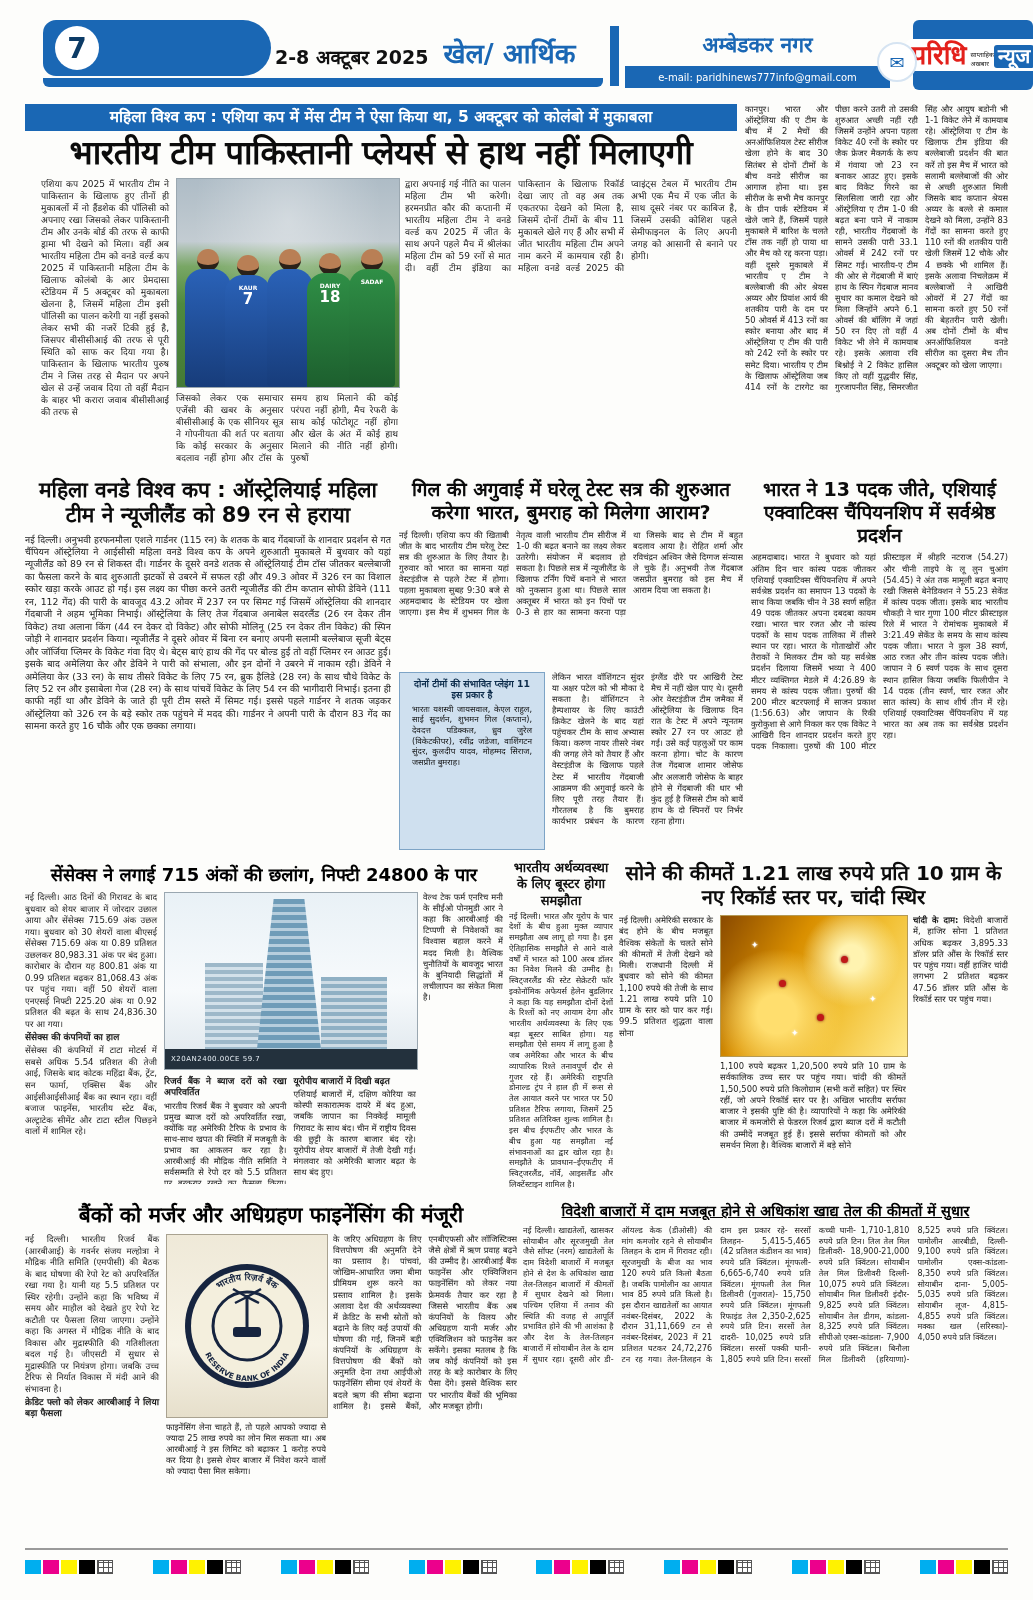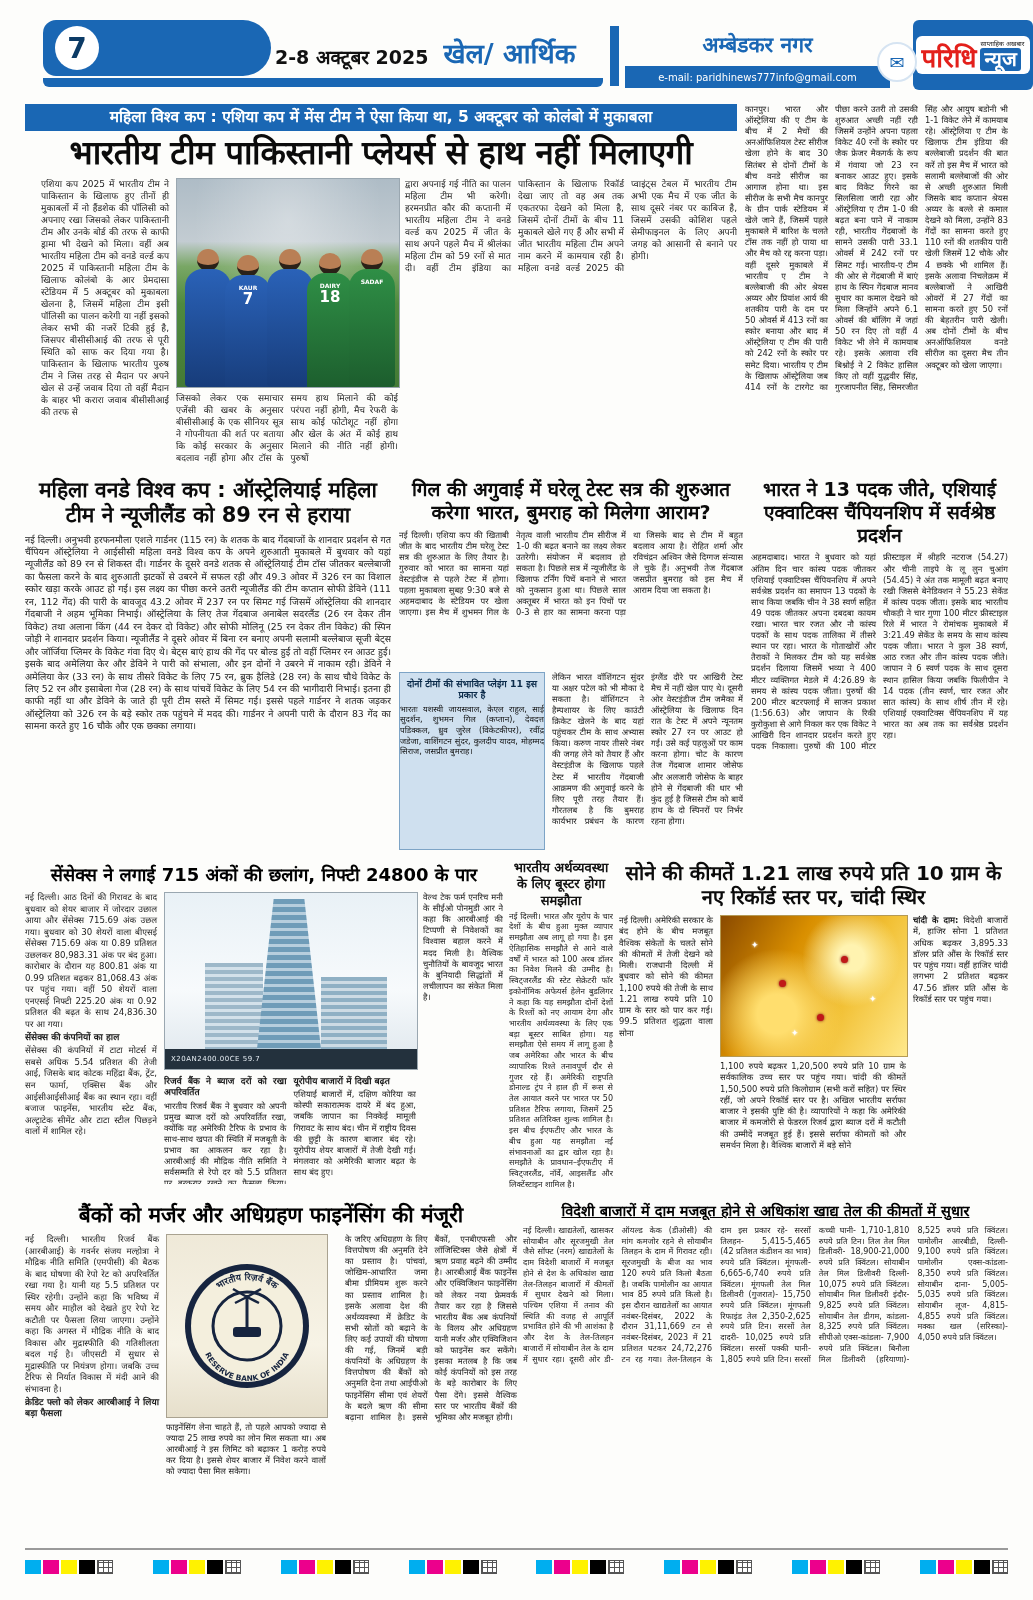--- a/index.html
+++ b/index.html
@@ -23,21 +23,21 @@
   .mh-city{font-size:21px;font-weight:bold;color:#1a67b4;text-align:center;padding-top:8px;}
   .mh-emailbar{position:absolute;left:0;bottom:0;width:100%;height:22px;background:#1a67b4;color:#fff;
                font-size:10px;display:flex;align-items:center;justify-content:center;}
   .mh-env{position:absolute;left:852px;top:26px;width:36px;height:36px;border-radius:50%;background:#fff;
           border:2px solid #d6e4f2;display:flex;align-items:center;justify-content:center;
           color:#1a67b4;font-size:18px;z-index:3;}
   .mh-brand{position:absolute;left:888px;top:4px;width:120px;height:70px;background:#1a67b4;border-radius:6px;
             display:flex;align-items:center;justify-content:center;}
   .mh-brandcard{background:#fff;border-radius:6px;padding:3px 6px;display:flex;align-items:flex-end;gap:4px;}
   .mh-red{color:#e3201b;font-size:26px;font-weight:bold;line-height:1;}
-  .mh-right{display:flex;flex-direction:column;align-items:flex-start;}
+  .mh-right{display:flex;flex-direction:row;align-items:flex-end;}
   .mh-tag{font-size:6.5px;color:#222;}
   .mh-white{background:#1a67b4;color:#fff;font-weight:bold;font-size:20px;line-height:1.05;padding:1px 4px;border-radius:3px;}
   
   .story{position:absolute;overflow:hidden;}
   .kicker{background:#1a67b4;color:#fff;font-weight:bold;font-size:15.5px;text-align:center;
           padding:4px 6px;line-height:1.2;}
   .hl-xl{font-size:33px;font-weight:bold;color:#0b0b0b;text-align:center;line-height:1.12;letter-spacing:-0.5px;margin:4px 0 6px;}
   .hl-lg{font-size:21px;font-weight:bold;color:#0b0b0b;text-align:center;line-height:1.18;margin:2px 0 6px;}
   .hl-md{font-size:19px;font-weight:bold;color:#0b0b0b;text-align:center;line-height:1.2;margin:2px 0 6px;}
   .hl-one{font-weight:bold;color:#000000;text-align:center;white-space:nowrap;overflow:hidden;margin:2px 0 6px;}
@@ -58,21 +58,21 @@
   .p-head{width:22px;height:22px;border-radius:50%;background:#b97f55;border-bottom:6px solid #2a2118;box-sizing:border-box;}
   .p-body{width:46px;height:118px;border-radius:18px 18px 4px 4px;margin-top:-2px;position:relative;
           display:flex;align-items:flex-start;justify-content:center;}
   .blue .p-body{background:linear-gradient(180deg,#2a62b8,#173c7a);}
   .green .p-body{background:linear-gradient(180deg,#2f8f46,#1c5d2d);}
   .jersey{color:#fff;font-weight:bold;text-align:center;margin-top:10px;line-height:1.1;}
   .jersey .nm{font-size:6px;display:block;}
   .jersey .no{font-size:15px;display:block;}
   
   .gill-bottom{display:flex;gap:7px;margin-top:4px;height:178px;overflow:hidden;}
-  .xi-box{width:146px;flex:none;background:#cfe0ef;border:1px solid #7da4c6;padding:5px 0;box-sizing:border-box;overflow:hidden;}
+  .xi-box{width:146px;flex:none;background:#cfe0ef;border:1px solid #7da4c6;padding:5px 12px;box-sizing:border-box;overflow:hidden;}
   .xi-title{font-weight:bold;font-size:9.3px;text-align:center;line-height:1.25;margin-bottom:3px;color:#0b2b4a;}
   .xi-list{font-size:8.2px;line-height:1.3;text-align:justify;}
   
   .sx-body{display:flex;gap:7px;height:292px;overflow:hidden;}
   .sx-col1{width:132px;flex:none;}
   .sx-mid{width:252px;flex:none;display:flex;flex-direction:column;gap:4px;}
   .sx-right{flex:1;overflow:hidden;}
   .sx-subcols{display:flex;gap:7px;flex:1;overflow:hidden;}
   .sx-subcols>div{flex:1;}
   .subhead{font-weight:bold;font-size:9px;line-height:1.25;margin:2px 0;}
@@ -94,21 +94,21 @@
      background:
        radial-gradient(circle at 70% 30%,#fff3b0 0 8%,transparent 30%),
        radial-gradient(circle at 30% 70%,#ffde6e 0 12%,transparent 40%),
        linear-gradient(120deg,#8a4a00 0%,#d98f00 35%,#f2c136 65%,#ffe98c 100%);}
   .gem{position:absolute;width:7px;height:7px;border-radius:50%;background:#c01818;box-shadow:0 0 3px #7a0c0c;}
   .sparkle{position:absolute;color:#fff;font-size:9px;text-shadow:0 0 3px #fff;}
   
   .bk-body{display:flex;gap:7px;height:300px;overflow:hidden;}
   .bk-col1{width:134px;flex:none;}
   .bk-mid{width:160px;flex:none;display:flex;flex-direction:column;gap:4px;}
-  .bk-right{flex:1;overflow:hidden;margin-left:12px;}
+  .bk-right{flex:1;overflow:hidden;}
   .photo-rbi{position:relative;width:160px;height:182px;border:1px solid #a9a290;overflow:hidden;
      background:linear-gradient(180deg,#efe9d8,#f7f3e6 60%,#e6dfcb);}
   
   .bottom-rule{position:absolute;top:1548px;left:25px;width:983px;height:2px;background:#9a9a9a;}
   .reg-row{position:absolute;top:1560px;left:25px;width:983px;display:flex;justify-content:space-between;}
   .reg-group{display:flex;gap:2px;}
   .reg{width:16px;height:14px;}
   .reg.c{background:#00aeef;} .reg.m{background:#ec008c;} .reg.y{background:#fff200;} .reg.k{background:#000;}
   .reg.grid{background:
      repeating-linear-gradient(0deg,#555 0 1px,transparent 1px 5px),

